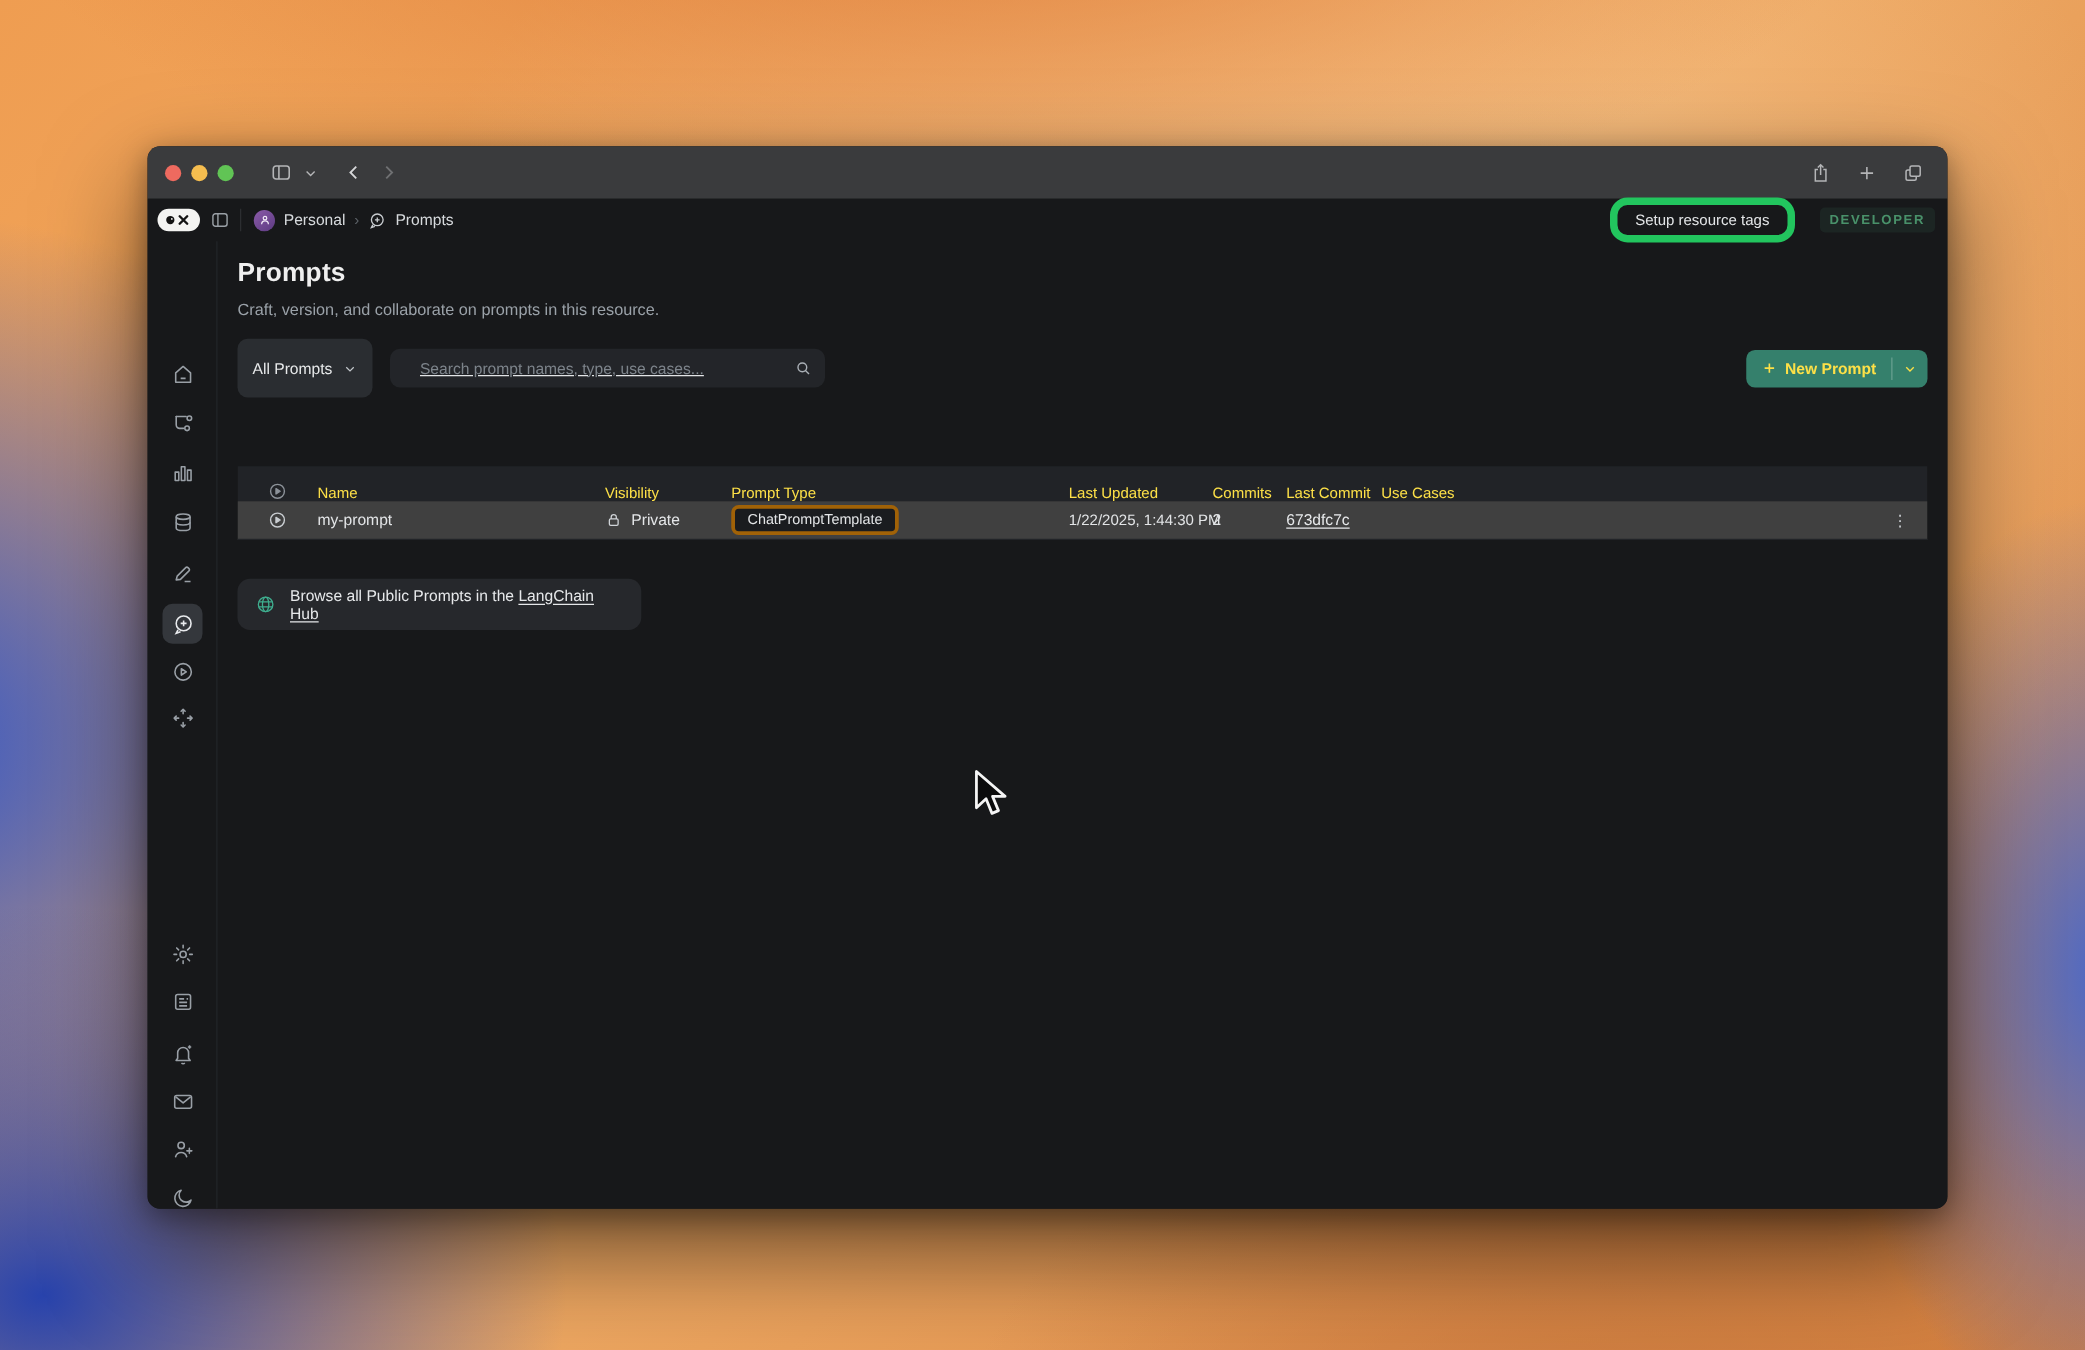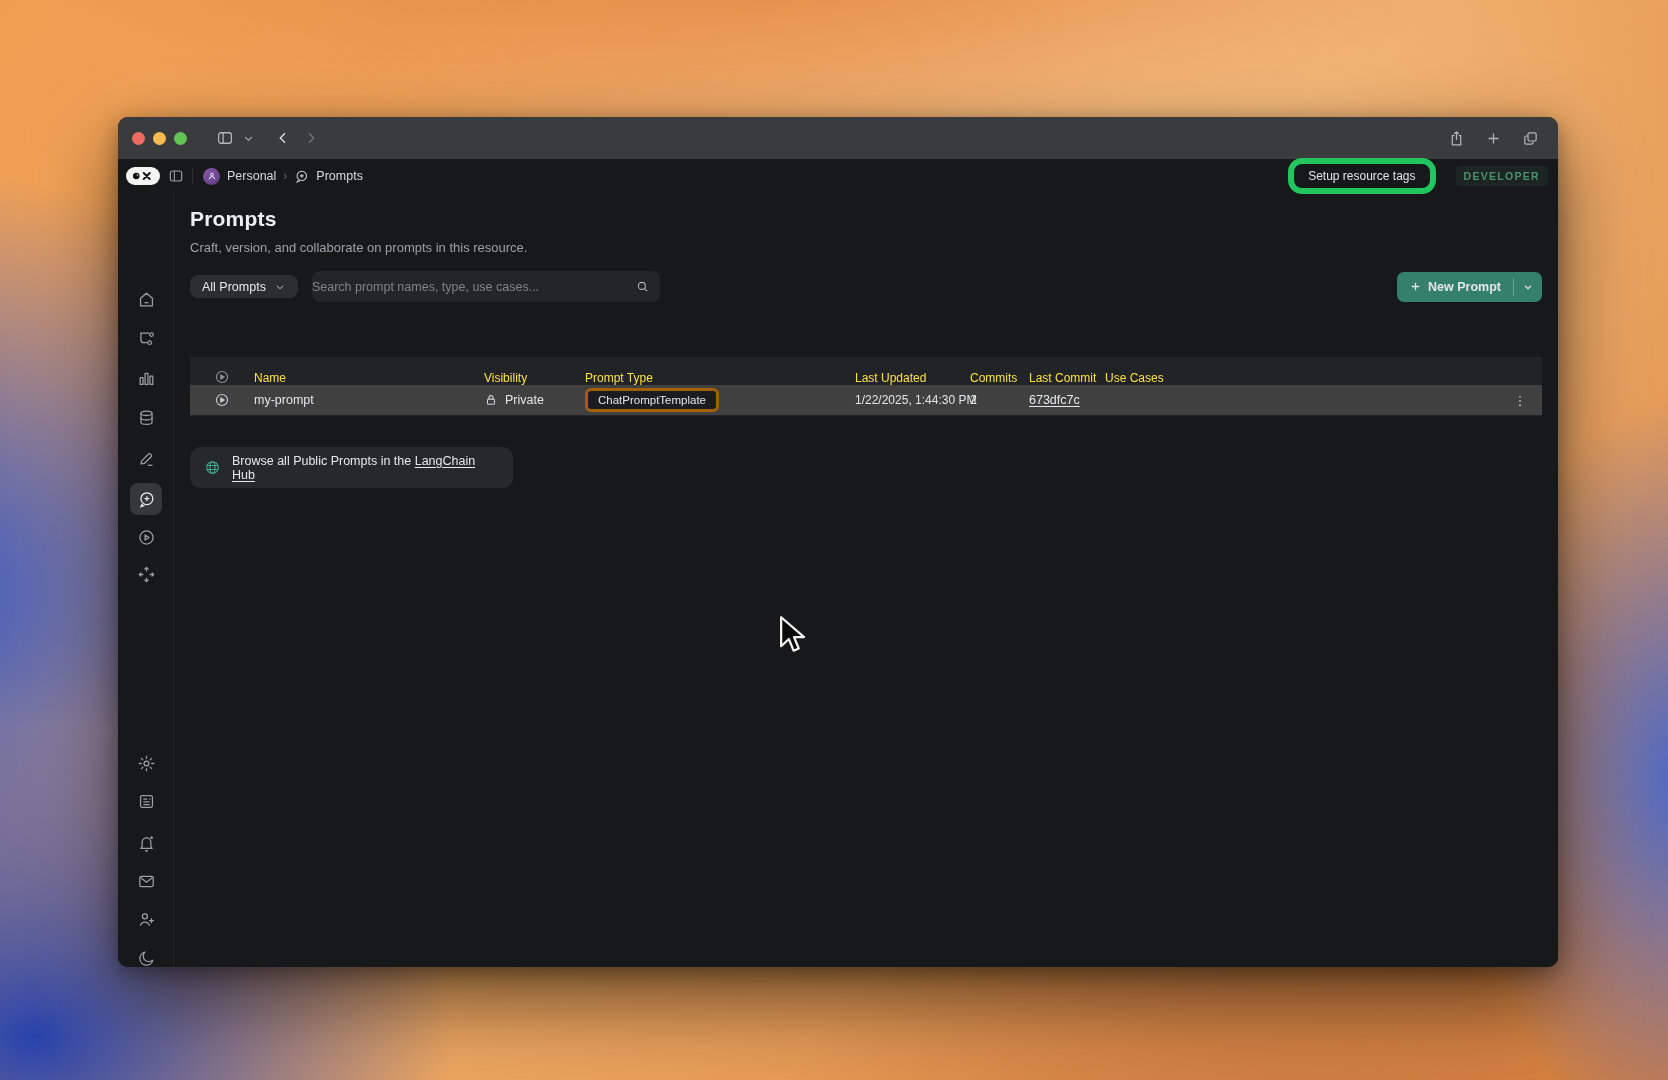--- a/index.html
+++ b/index.html
@@ -60,31 +60,31 @@
   .rail-item{ position:absolute; left:12px; width:32px; height:32px; border-radius:8px;
     display:flex; align-items:center; justify-content:center; color:#999fa6; }
   .rail-item.active{ background:#34373c; color:#e8eaed; }
 
   .main{ flex:1; padding:14px 16px 0 16px; min-width:0; }
   .page-title{ font-size:21px; font-weight:600; color:#efefef; letter-spacing:.2px; }
   .page-sub{ margin-top:9px; font-size:13px; color:#9aa1a8; }
 
   .toolbar{ margin-top:16px; display:flex; align-items:center; }
   .filter-btn{
-    height:23px; display:flex; align-items:center; gap:8px; background:#2a2d31;
+    height:47px; display:flex; align-items:center; gap:8px; background:#2a2d31;
     border:none; border-radius:8px; color:#e7e9ea; font-size:12.5px; padding:0 12px; font-family:inherit;
   }
   .search-wrap{ margin-left:14px; width:348px; height:31px; background:#232529; border-radius:8px;
-    display:flex; align-items:center; padding:0 10px 0 0; }
+    display:flex; align-items:center; padding:0 10px 0 24px;text-decoration:underline; }
   .search-wrap input{ flex:1; background:transparent; border:none; outline:none; color:#d5d8db;
     font-size:12.5px; font-family:inherit; }
   .search-wrap input::placeholder{ color:#7d848b; }
   .search-ic{ color:#aab0b6; display:flex; }
   .new-prompt{ margin-left:auto; height:30px; display:flex; align-items:stretch; border-radius:7px;
-    overflow:hidden; background:#35806c; color:#e5e5e5; }
+    overflow:hidden; background:#35806c; color:#fde047; }
   .np-main{ display:flex; align-items:center; gap:6px; padding:0 12px; font-size:12.5px; font-weight:600; }
   .np-split{ width:1px; background:rgba(255,255,255,.25); margin:6px 0; }
   .np-caret{ display:flex; align-items:center; padding:0 8px; }
 
   
   .table{ margin-top:19px; border-radius:8px 8px 0 0; overflow:hidden; }
   .t-head{ display:flex; align-items:flex-end; height:28px; background:#212327; color:#fde047; font-size:12px;margin-top:36px; }
   .t-row{ display:flex; align-items:center; height:31px; background:#404040; border-bottom:1px solid #222428; color:#e3e5e7; font-size:12.5px; }
   .c-icon{ width:64px; display:flex; justify-content:center; }
   .c-name{ width:230px; }

